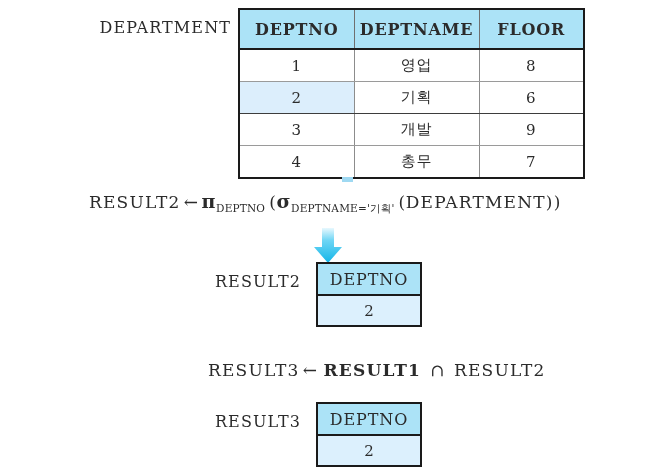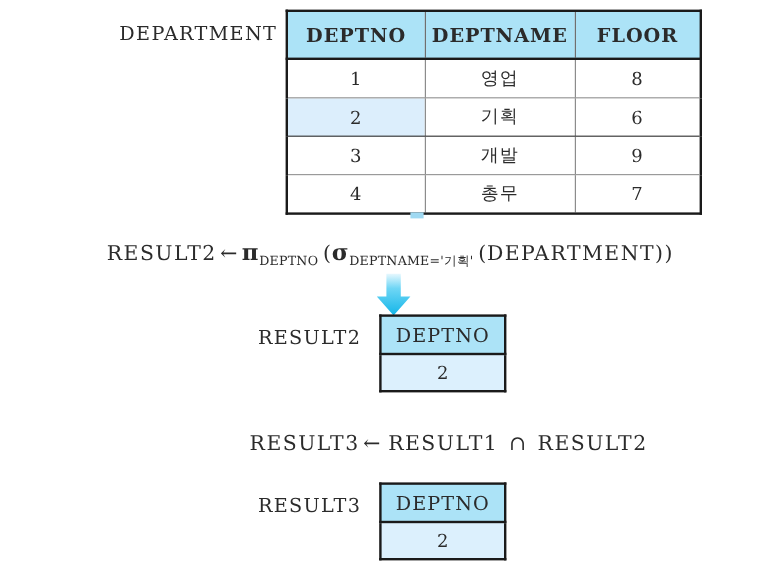--- a/index.html
+++ b/index.html
@@ -189,21 +189,21 @@
     <tr>
       <td>4</td>
       <td>총무</td>
       <td>7</td>
     </tr>
   </tbody>
 </table>
 
 <div class="abs" id="stray-mark"></div>
 
-<div class="abs expr" style="left:78px; top:200px;">
+<div class="abs expr" style="left:78px; top:190px;">
   <span class="mono">RESULT2</span><span class="arrow-left">←</span><span class="op">π</span><sub>DEPTNO</sub><span style="padding-left:4px;">(</span><span class="op">σ</span><sub>DEPTNAME='기획'</sub><span style="padding-left:4px;">(</span><span class="mono">DEPARTMENT</span><span class="mono">))</span>
 </div>
 
 <div class="abs" id="flow-arrow">
   <svg width="30" height="36" viewBox="0 0 30 36" xmlns="http://www.w3.org/2000/svg">
     <defs>
       <linearGradient id="arrGrad" x1="0" y1="0" x2="0" y2="1">
         <stop offset="0%" stop-color="#e8f8fe"></stop>
         <stop offset="35%" stop-color="#6fd6f5"></stop>
         <stop offset="100%" stop-color="#12b5e8"></stop>
@@ -222,21 +222,21 @@
     </tr>
   </thead>
   <tbody>
     <tr>
       <td>2</td>
     </tr>
   </tbody>
 </table>
 
 <div class="abs expr" style="left:197px; top:360px;">
-  <span class="mono">RESULT3</span><span class="arrow-left">←</span><span class="mono" style="padding-left:3px;">RESULT1</span><span class="cap-glyph" style="padding:0 9px;">∩</span><span class="mono">RESULT2</span>
+  <span class="mono">RESULT3</span><span class="arrow-left">←</span><span class="mono" style="padding-left:3px;font-weight:bold;">RESULT1</span><span class="cap-glyph" style="padding:0 9px;">∩</span><span class="mono">RESULT2</span>
 </div>
 
 <div class="abs rel-label" style="left:165px; top:412px; width:125px;">RESULT3</div>
 
 <table class="abs result-table" style="left:305px; top:402px;">
   <thead>
     <tr>
       <th>DEPTNO</th>
     </tr>
   </thead>

